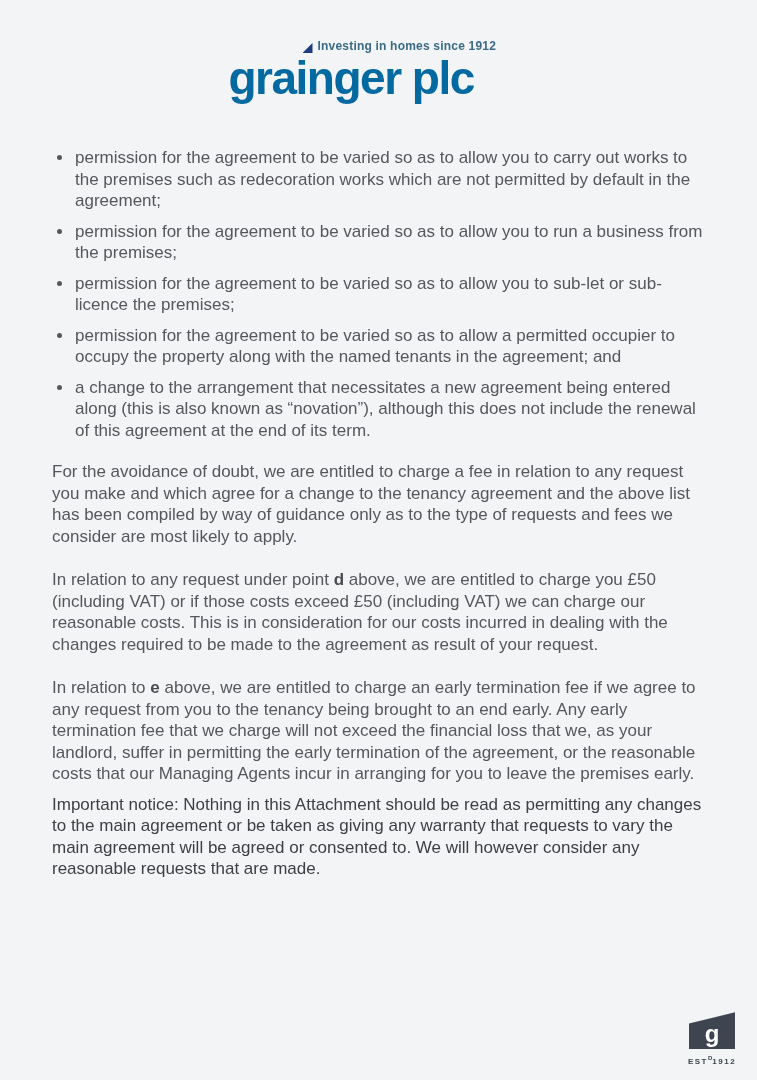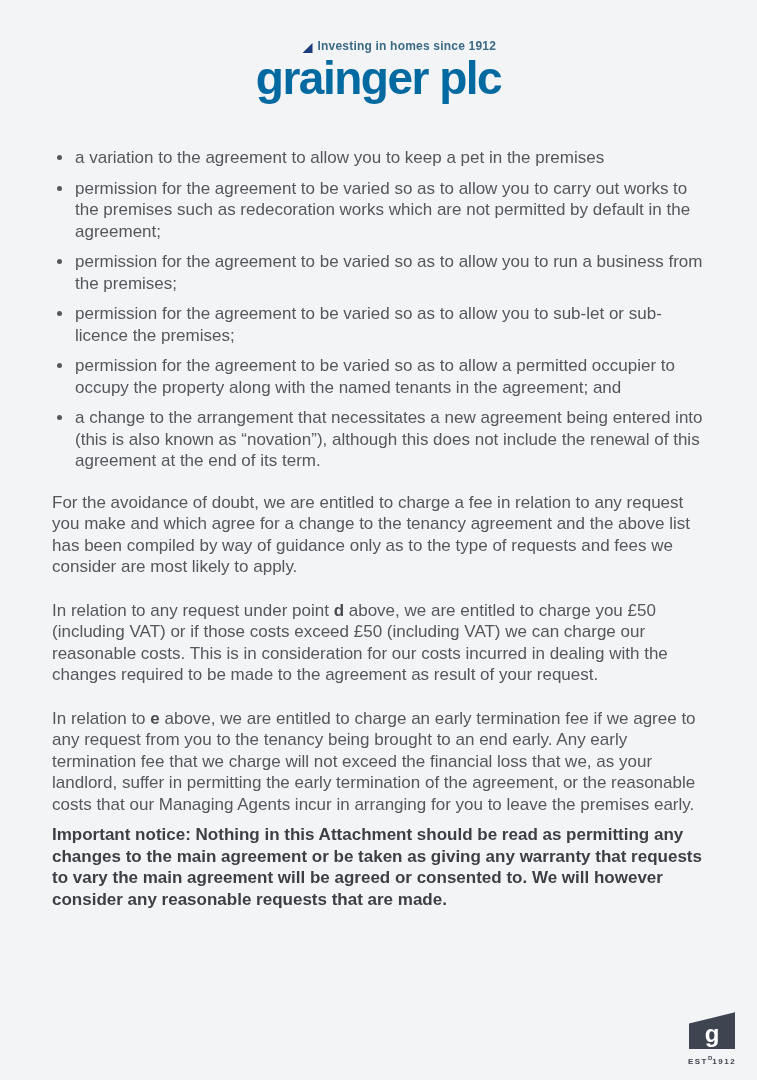--- a/index.html
+++ b/index.html
@@ -11,21 +11,20 @@
     font-family: "Liberation Sans", sans-serif;
     overflow: hidden;
   }
 
   
   header { padding-top: 40px; }
   .logo-wrap {
     width: 300px;
     margin: 0 auto;
     position: relative;
-    text-align: center;
   }
   .tagline-row {
     position: absolute;
     top: 0;
     left: 74px;
     display: flex;
     align-items: flex-end;
     gap: 5px;
     white-space: nowrap;
   }
@@ -76,21 +75,21 @@
     top: 8px;
     width: 5px;
     height: 5px;
     border-radius: 50%;
     background: #55575c;
   }
   main p { margin: 0 0 22px 0; }
   main p.point-e { margin-bottom: 9px; }
   main p strong { font-weight: 700; color: #4a4c51; }
   p.notice {
-    font-weight: 700;
+    font-weight: 400;
     color: #3d3f45;
   }
 
   
   footer {
     position: absolute;
     right: 15px;
     bottom: 14px;
     width: 60px;
     text-align: center;
@@ -133,26 +132,25 @@
     <div class="tagline-row">
       <span class="roof-tri"></span>
       <span class="tagline">Investing in homes since 1912</span>
     </div>
     <div class="logo-text">grainger plc</div>
   </div>
 </header>
 
 <main>
   <ul class="variation-list">
-    <li>a variation to the agreement to allow you to keep a pet in the premises</li>
     <li>permission for the agreement to be varied so as to allow you to carry out works to the premises such as redecoration works which are not permitted by default in the agreement;</li>
     <li>permission for the agreement to be varied so as to allow you to run a business from the premises;</li>
     <li>permission for the agreement to be varied so as to allow you to sub-let or sub-licence the premises;</li>
     <li>permission for the agreement to be varied so as to allow a permitted occupier to occupy the property along with the named tenants in the agreement; and</li>
-    <li>a change to the arrangement that necessitates a new agreement being entered into (this is also known as “novation”), although this does not include the renewal of this agreement at the end of its term.</li>
+    <li>a change to the arrangement that necessitates a new agreement being entered along (this is also known as “novation”), although this does not include the renewal of this agreement at the end of its term.</li>
   </ul>
 
   <p>For the avoidance of doubt, we are entitled to charge a fee in relation to any request you make and which agree for a change to the tenancy agreement and the above list has been compiled by way of guidance only as to the type of requests and fees we consider are most likely to apply.</p>
 
   <p><span>In relation to any request under point </span><strong>d</strong><span> above, we are entitled to charge you £50 (including VAT) or if those costs exceed £50 (including VAT) we can charge our reasonable costs. This is in consideration for our costs incurred in dealing with the changes required to be made to the agreement as result of your request.</span></p>
 
   <p class="point-e"><span>In relation to </span><strong>e</strong><span> above, we are entitled to charge an early termination fee if we agree to any request from you to the tenancy being brought to an end early. Any early termination fee that we charge will not exceed the financial loss that we, as your landlord, suffer in permitting the early termination of the agreement, or the reasonable costs that our Managing Agents incur in arranging for you to leave the premises early.</span></p>
 
   <p class="notice">Important notice: Nothing in this Attachment should be read as permitting any changes to the main agreement or be taken as giving any warranty that requests to vary the main agreement will be agreed or consented to. We will however consider any reasonable requests that are made.</p>
 </main>

